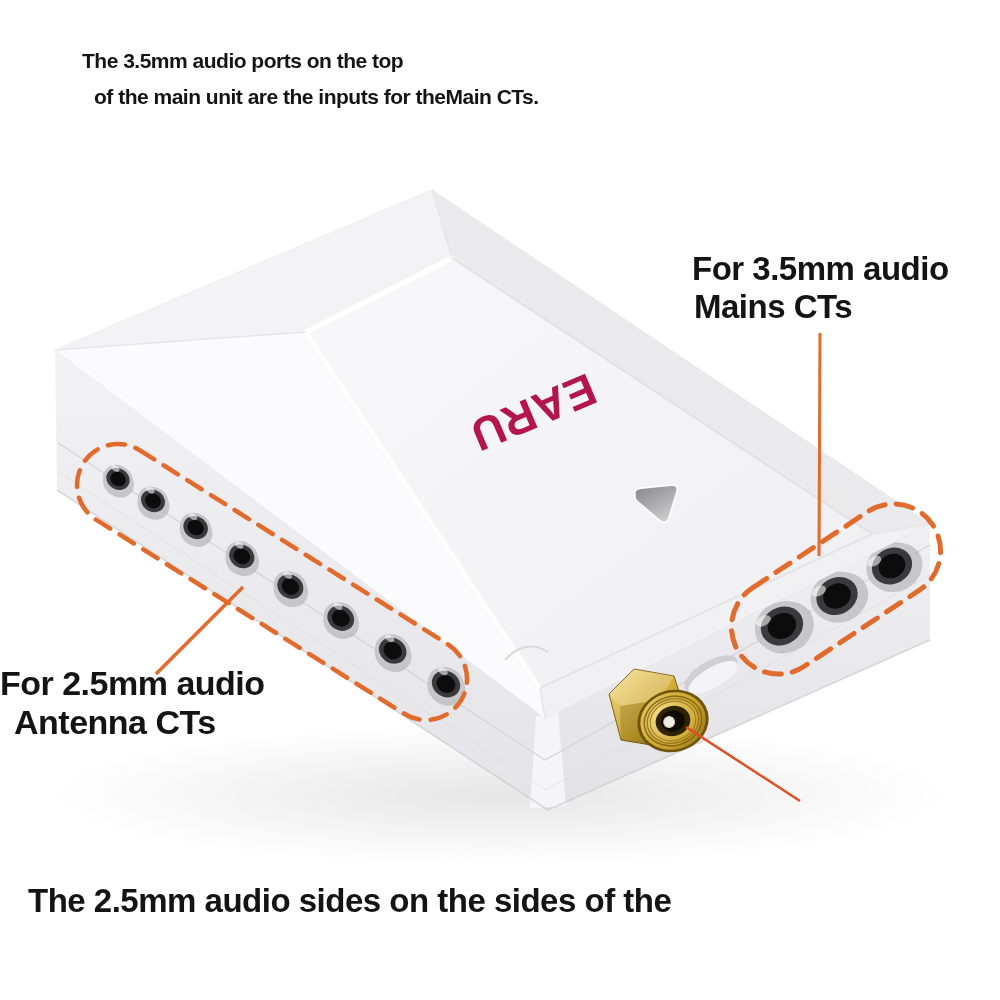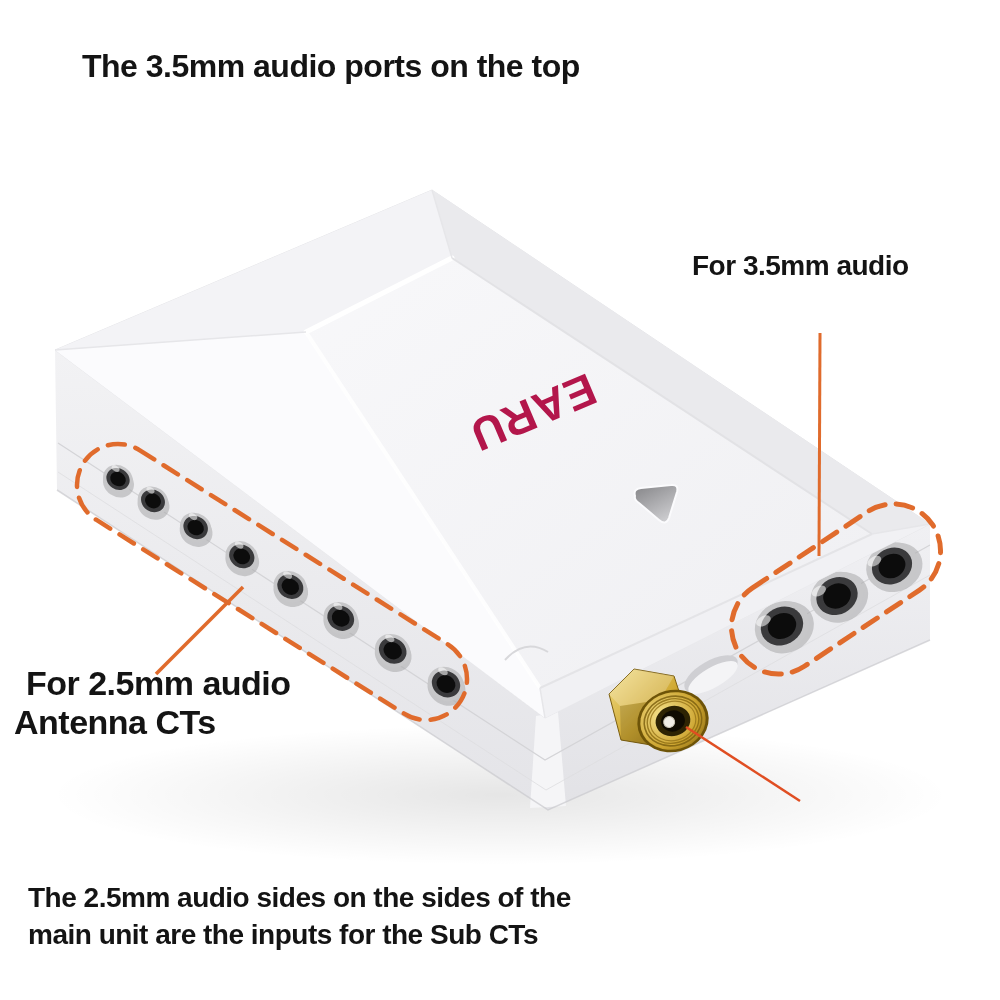--- a/index.html
+++ b/index.html
@@ -10,21 +10,21 @@
   }
   html,body{margin:0;padding:0;}
   body{
     width:1000px;height:1000px;position:relative;overflow:hidden;
     background:#ffffff;color:var(--text);
     font-family:"Liberation Sans","DejaVu Sans",sans-serif;
   }
   #stage{position:absolute;left:0;top:0;width:1000px;height:1000px;}
   svg{position:absolute;left:0;top:0;}
   .l{position:absolute;font-weight:700;white-space:nowrap;letter-spacing:-0.5px;line-height:1;}
-  .fs32{font-size:32px}.fs33{font-size:28px}.fs34{font-size:34px}
+  .fs32{font-size:21px}.fs33{font-size:33px}.fs34{font-size:34px}
   #brand-logo{
     position:absolute;left:533px;top:412px;
     transform:translate(-50%,-50%) rotate(157deg);
     font-size:45px;font-weight:700;letter-spacing:1px;color:var(--brand);
   }
 </style>
 </head>
 <body>
 
 <div id="stage">
@@ -207,23 +207,24 @@
     <rect x="-116" y="-47" width="232" height="94" rx="47" transform="translate(836 589) rotate(-33.5)" stroke-width="5" stroke-dasharray="17 11" stroke-linecap="round"></rect>
     <line x1="820" y1="333" x2="819" y2="556" stroke-width="3"></line>
     <line x1="156" y1="674" x2="243" y2="587" stroke-width="3.5"></line>
   </g>
   <line x1="686" y1="727" x2="800" y2="801" style="stroke:var(--leader-red)" stroke-width="2.5"></line>
 </svg>
 
 <div id="brand-logo">EARU</div>
 
 <div class="l fs32" style="left:82px;top:50px">The 3.5mm audio ports on the top</div>
+<div class="l fs32" style="left:94px;top:86px">of the main unit are the inputs for theMain CTs.</div>
 
 <div class="l fs33" style="left:692px;top:252px">For 3.5mm audio</div>
-
-<div class="l fs34" style="left:26px;top:666px">For 2.5mm audio</div>
+<div class="l fs33" style="left:694px;top:290px">Mains CTs</div>
+
+<div class="l fs34" style="left:0;top:666px">For 2.5mm audio</div>
 <div class="l fs34" style="left:14px;top:705px">Antenna CTs</div>
 
 
 <div class="l fs33" style="left:28px;top:884px">The 2.5mm audio sides on the sides of the</div>
-<div class="l fs33" style="left:28px;top:921px">main unit are the inputs for the Sub CTs</div>
 
 </div>
 
 </body></html>

